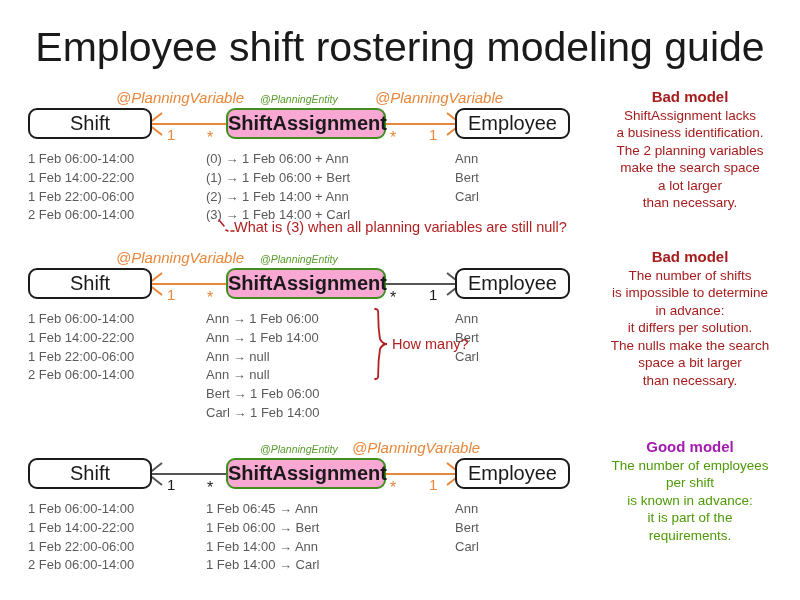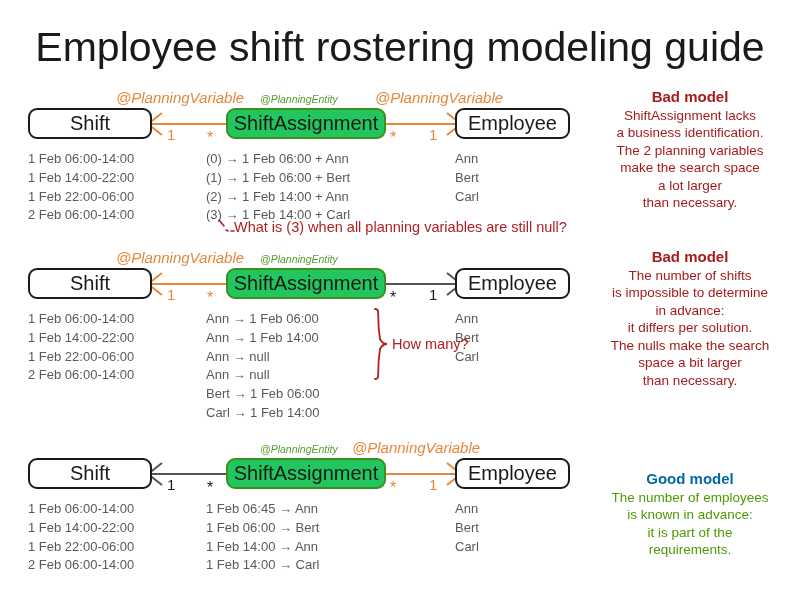--- a/index.html
+++ b/index.html
@@ -36,23 +36,24 @@
     background:#ffffff;
     height:31px;
     line-height:27px;
     text-align:center;
     font-size:20px;
     color:#1a1a1a;
     white-space:nowrap;
     z-index:4;
   }
   .uml-box.entity{
-    background:#22c55e;
+    background:#f9a8d4;
     border-color:#3f8f1e;
     border-width:2px;
+    font-weight:bold;
   }
 
   
   .ann{
     position:absolute;
     font-style:italic;
     white-space:nowrap;
     z-index:5;
   }
   .ann.var{
@@ -108,21 +109,21 @@
   .note .hd{
     display:block;
     font-size:15px;
     font-weight:bold;
     margin-bottom:1px;
   }
   .note .ln{display:block;font-size:13.5px;}
   .note.bad{color:#a61c1c;}
   .note.bad .hd{color:#a61c1c;}
   .note.good{color:#4e9a06;}
-  .note.good .hd{color:#0369a1;margin-top:32px;}
+  .note.good .hd{color:#a21caf;}
 
   
   .callout{
     position:absolute;
     color:#b02020;
     font-size:14.5px;
     white-space:nowrap;
     z-index:6;
   }
   .leader{position:absolute;z-index:6;}
@@ -314,19 +315,20 @@
 
     <div class="col center" style="left:455px;top:500px;width:115px;">
       <span class="row">Ann</span>
       <span class="row">Bert</span>
       <span class="row">Carl</span>
     </div>
 
     <div class="note good" style="left:580px;top:438px;width:220px;">
       <span class="hd">Good model</span>
       <span class="ln">The number of employees</span>
+      <span class="ln">per shift</span>
       <span class="ln">is known in advance:</span>
       <span class="ln">it is part of the</span>
       <span class="ln">requirements.</span>
     </div>
   </div>
 
 </div>
 
 </body></html>

